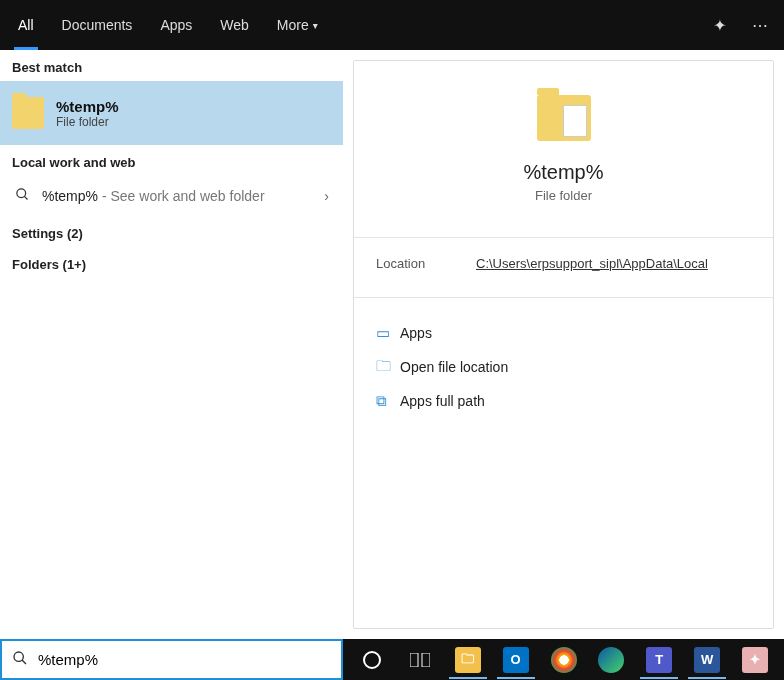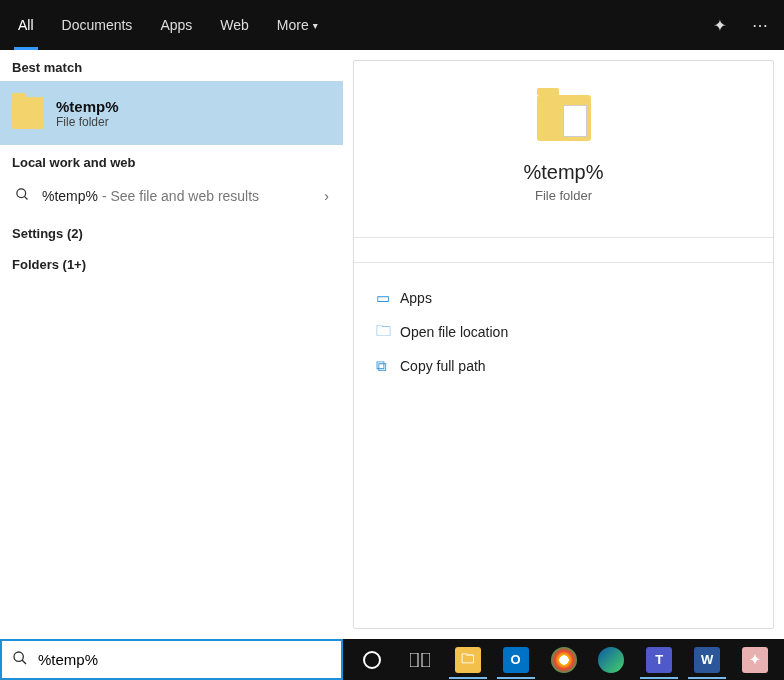--- a/index.html
+++ b/index.html
@@ -87,48 +87,52 @@
       </div>
 
       <div class="section-label">Local work and web</div>
       <div class="row-item">
         <div class="s-icon">
           <svg width="15" height="15" viewBox="0 0 24 24" fill="none" stroke="#333" stroke-width="2">
               <circle cx="10" cy="10" r="7"></circle>
               <line x1="20" y1="20" x2="15" y2="15"></line>
             </svg>
         </div>
-        <div class="lbl"><span>%temp%</span><span class="sub"> - See file and web results</span></div>
+        <div class="lbl"><span>%temp%</span><span class="sub"> - See work and web folder</span></div>
         <div class="chev-r">›</div>
       </div>
 
       <div class="section-label">Settings (2)</div>
       <div class="section-label">Folders (1+)</div>
     </div>
 
     <div class="right">
       <div class="card">
         <div class="hero">
           <div class="bigfolder"></div>
           <h2>%temp%</h2>
           <div class="sub">File folder</div>
         </div>
         <div class="divider"></div>
+        <div class="kv">
+          <div class="k">Location</div>
+          <div class="v">C:\Users\erpsupport_sipl\AppData\Local</div>
+        </div>
         <div class="divider"></div>
         <div class="action">
           <div class="ai">▭</div>
           <span>Apps</span>
         </div>
         <div class="action">
           <div class="ai">🗀</div>
           <span>Open file location</span>
         </div>
         <div class="action">
           <div class="ai">⧉</div>
-          <span>Copy full path</span>
+          <span>Apps full path</span>
         </div>
       </div>
     </div>
   </div>
 </div>
 
 <div class="searchbar">
   <span class="sg">
     <svg width="16" height="16" viewBox="0 0 24 24" fill="none" stroke="#333" stroke-width="2">
         <circle cx="10" cy="10" r="7"></circle>

